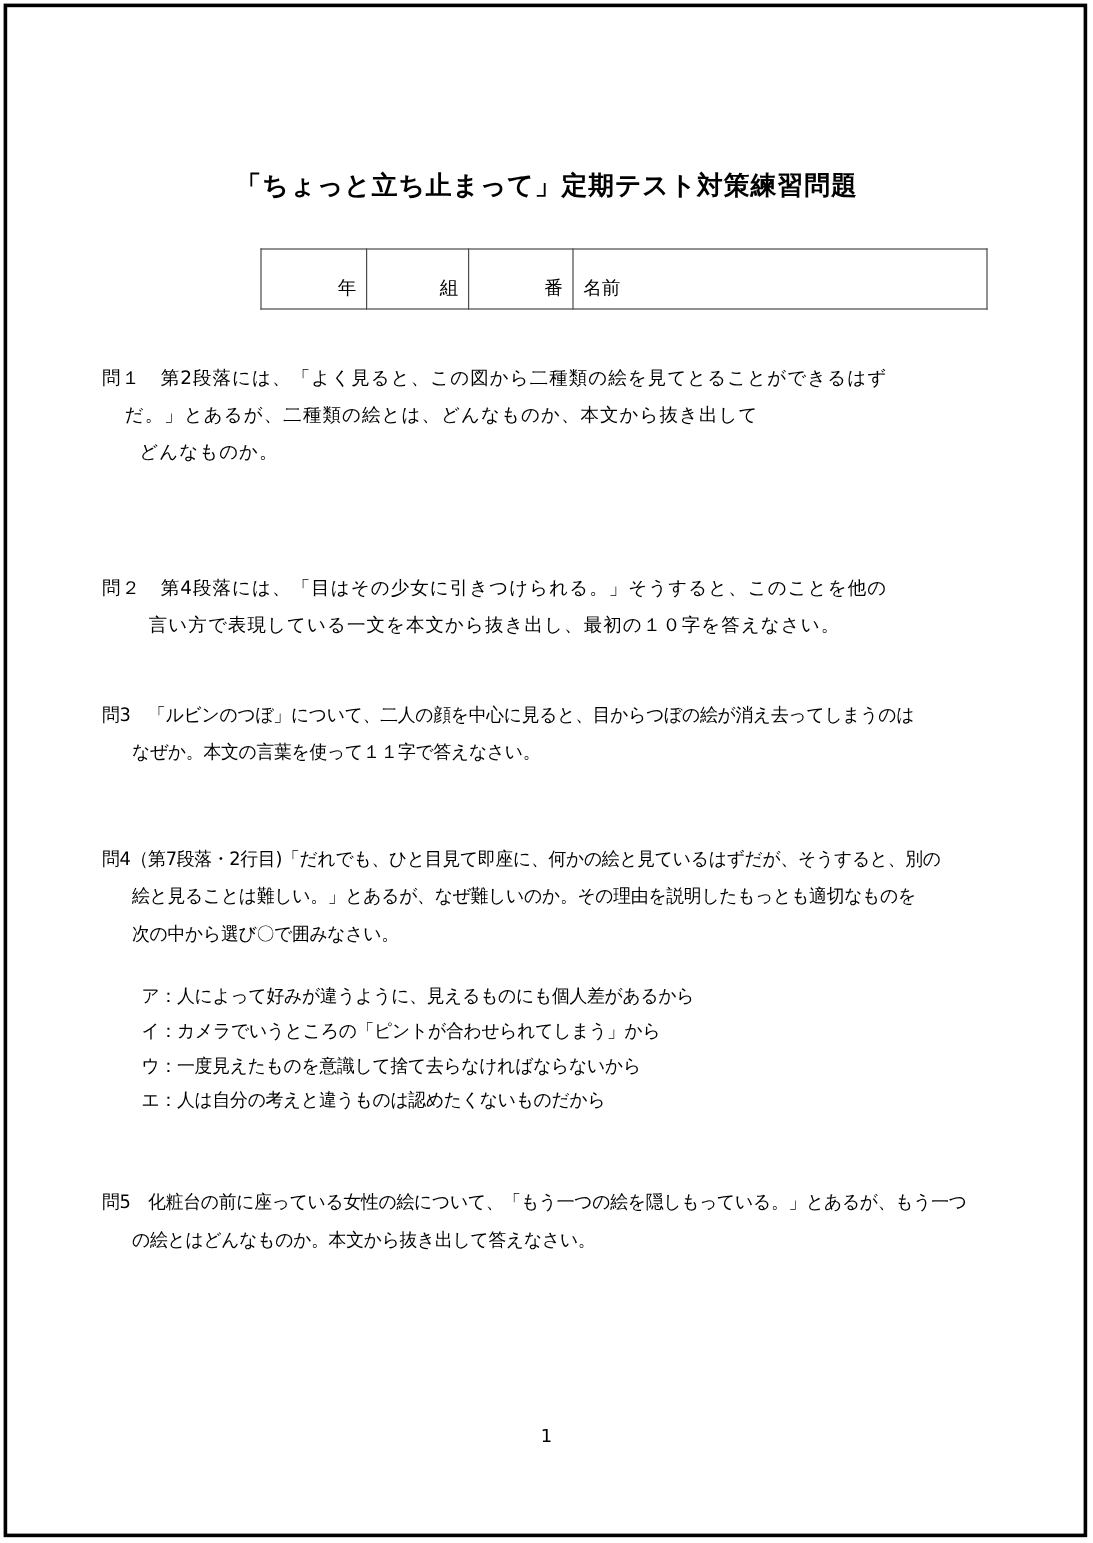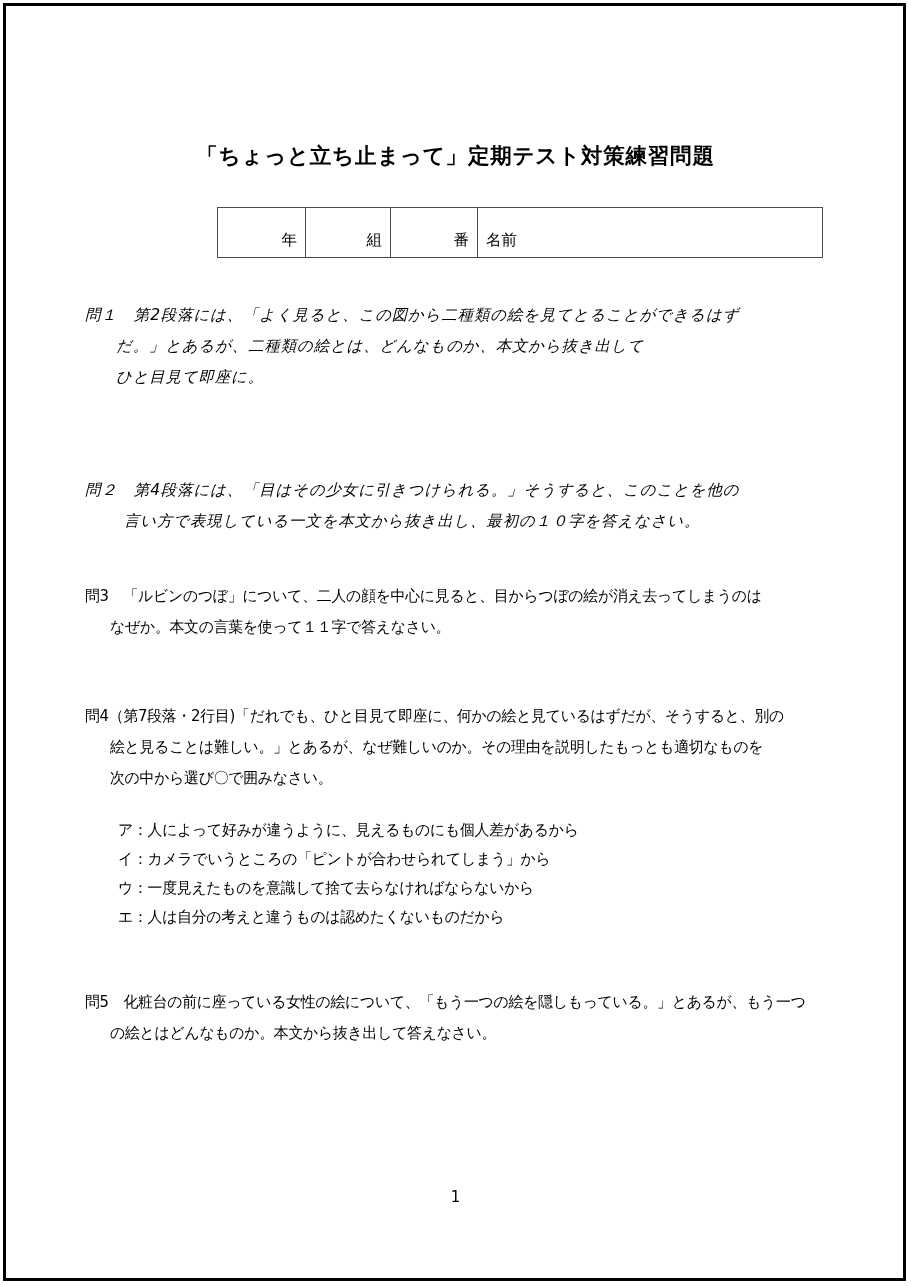--- a/index.html
+++ b/index.html
@@ -82,21 +82,20 @@
     white-space: pre;
     font-size: 15.6px;
     line-height: 1;
   }
 
   
   .style-wide .qline {
     font-family: "DejaVu Sans", "Liberation Sans", sans-serif;
     letter-spacing: 0.9px;
     font-size: 15.4px;
-    font-style: italic;
   }
   
   .style-narrow .qline {
     font-family: "DejaVu Sans", "Liberation Sans", sans-serif;
     letter-spacing: -0.25px;
     font-size: 15.4px;
     transform: scaleX(0.965);
     transform-origin: left center;
   }
 
@@ -134,22 +133,22 @@
         <td class="cell-r" style="width:88px">年</td>
         <td class="cell-r" style="width:85px">組</td>
         <td class="cell-r" style="width:87px">番</td>
         <td class="cell-l" style="width:345px">名前</td>
       </tr>
     </tbody>
   </table>
 
   <div class="qblock style-wide" style="top:308px">
     <div class="qline" style="position:absolute;left:85px;top:0px">問１　第2段落には、「よく見ると、この図から二種類の絵を見てとることができるはず</div>
-    <div class="qline" style="position:absolute;left:116px;top:31px">だ。」とあるが、二種類の絵とは、どんなものか、本文から抜き出して</div>
-    <div class="qline" style="position:absolute;left:116px;top:62px">ひと目見て即座に。</div>
+    <div class="qline" style="position:absolute;left:104px;top:31px">だ。」とあるが、二種類の絵とは、どんなものか、本文から抜き出して</div>
+    <div class="qline" style="position:absolute;left:116px;top:62px">どんなものか。</div>
   </div>
 
   <div class="qblock style-wide" style="top:483px">
     <div class="qline" style="position:absolute;left:85px;top:0px">問２　第4段落には、「目はその少女に引きつけられる。」そうすると、このことを他の</div>
     <div class="qline" style="position:absolute;left:124px;top:31px">言い方で表現している一文を本文から抜き出し、最初の１０字を答えなさい。</div>
   </div>
 
   <div class="qblock style-narrow" style="top:589px">
     <div class="qline" style="position:absolute;left:85px;top:0px">問3　「ルビンのつぼ」について、二人の顔を中心に見ると、目からつぼの絵が消え去ってしまうのは</div>
     <div class="qline" style="position:absolute;left:110px;top:31px">なぜか。本文の言葉を使って１１字で答えなさい。</div>

